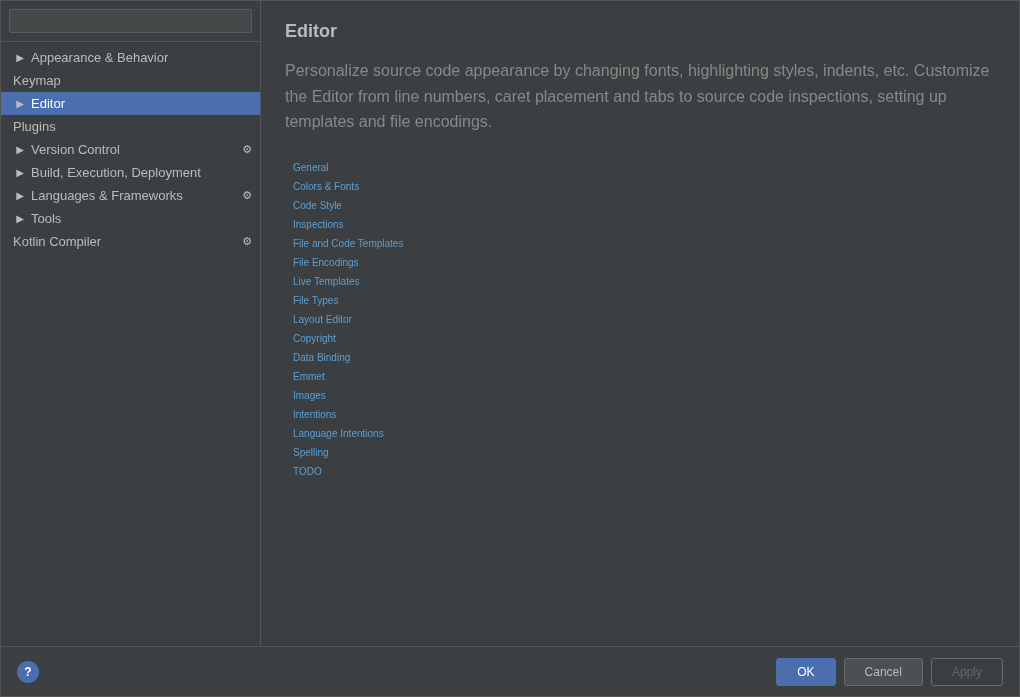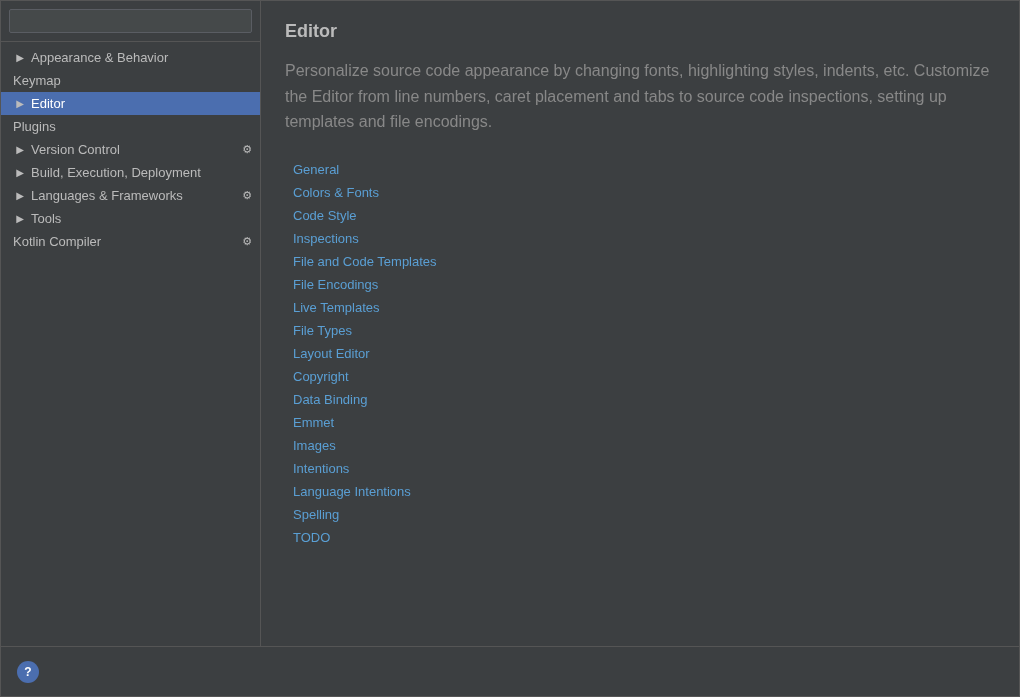--- a/index.html
+++ b/index.html
@@ -166,21 +166,21 @@
 
     .sub-items {
       display: flex;
       flex-direction: column;
       gap: 2px;
       padding-left: 8px;
     }
 
     .sub-link {
       color: #5a9fd4;
-      font-size: 13px;
+      font-size: 10px;
       cursor: pointer;
       padding: 3px 0;
       text-decoration: none;
       display: block;
     }
 
     .footer {
       height: 50px;
       background: #3c3f41;
       border-top: 1px solid #555;
@@ -321,14 +321,19 @@
           <a class="sub-link" href="#">Spelling</a>
           <a class="sub-link" href="#">TODO</a>
         </div>
     </div>
   </div>
 
   <div class="footer">
     <div class="footer-left">
       <button class="help-btn">?</button>
     </div>
+    <div class="footer-right">
+      <button class="btn primary">OK</button>
+      <button class="btn">Cancel</button>
+      <button class="btn disabled">Apply</button>
+    </div>
   </div>
 </div>
 
 </body></html>

